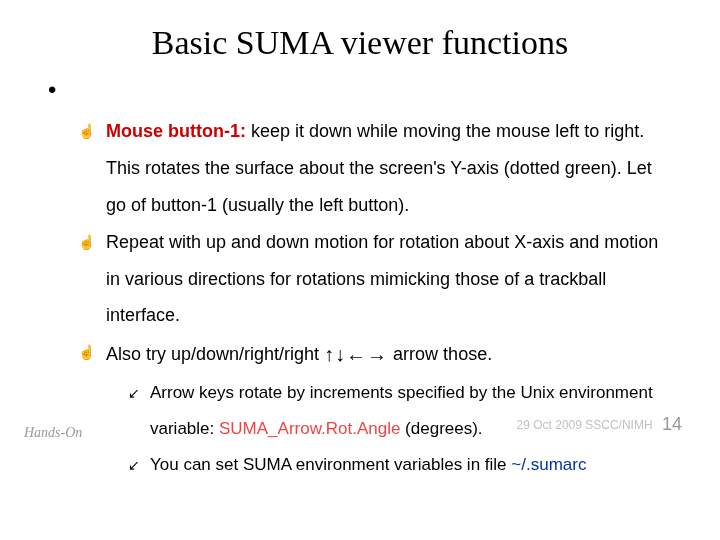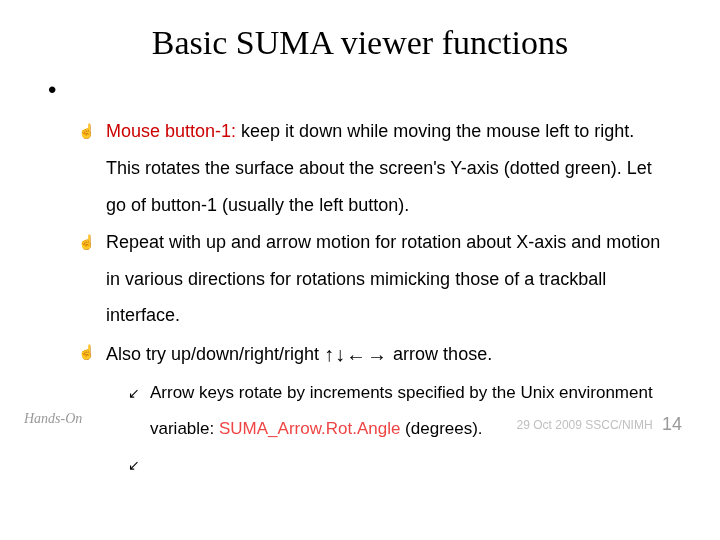--- a/index.html
+++ b/index.html
@@ -61,31 +61,31 @@
   .b3 .bullet {
     width: 22px;
     flex: 0 0 22px;
     font-size: 14px;
     line-height: 2.6;
   }
   .level2-wrap { margin-left: 30px; }
   .red { color: #cc0000; }
   .blue { color: #0033aa; }
   .darkred { color: #ef4444; }
-  .bold { font-weight: normal; }
+  .bold { font-weight: bold; }
   .arrows {
     font-family: "Arial Unicode MS", "Segoe UI Symbol", sans-serif;
     font-size: 20px;
     letter-spacing: 1px;
     vertical-align: -1px;
   }
   .footer-left {
     position: absolute;
     left: 24px;
-    bottom: 22px;
+    bottom: 8px;
     font-family: "Times New Roman", Times, serif;
     font-style: italic;
     font-size: 14px;
     color: #999;
   }
   .footer-right {
     position: absolute;
     right: 38px;
     bottom: 14px;
     font-size: 12px;
@@ -113,37 +113,40 @@
 
     <div class="b2">
       <span class="bullet">☝</span>
       <div class="b2-body">
         <span class="red bold">Mouse button-1:</span><span> keep it down while moving the mouse left to right. This rotates the surface about the screen's Y-axis (dotted green). Let go of button-1 (usually the left button).</span>
       </div>
     </div>
 
     <div class="b2">
       <span class="bullet">☝</span>
-      <div class="b2-body">Repeat with up and arrow motion for rotation about X-axis and motion in various directions for rotations mimicking those of a trackball interface.</div>
+      <div class="b2-body">Repeat with up and down motion for rotation about X-axis and motion in various directions for rotations mimicking those of a trackball interface.</div>
     </div>
 
     <div class="b2">
       <span class="bullet">☝</span>
       <div class="b2-body">
         <span>Also try up/down/right/right </span><span class="arrows">↑↓←→</span><span> arrow those.</span>
 
         <div class="b3">
           <span class="bullet">↙</span>
           <div>
             <span>Arrow keys rotate by increments specified by the Unix environment variable: </span><span class="darkred">SUMA_Arrow.Rot.Angle</span><span> (degrees).</span>
           </div>
         </div>
 
         <div class="b3">
           <span class="bullet">↙</span>
+          <div>
+            <span>You can set SUMA environment variables in file </span><span class="blue">~/.sumarc</span>
+          </div>
         </div>
 
       </div>
     </div>
 
   </div>
 
   <div class="footer-left">Hands-On</div>
   <div class="footer-right">
     <span>29 Oct 2009 SSCC/NIMH</span>

